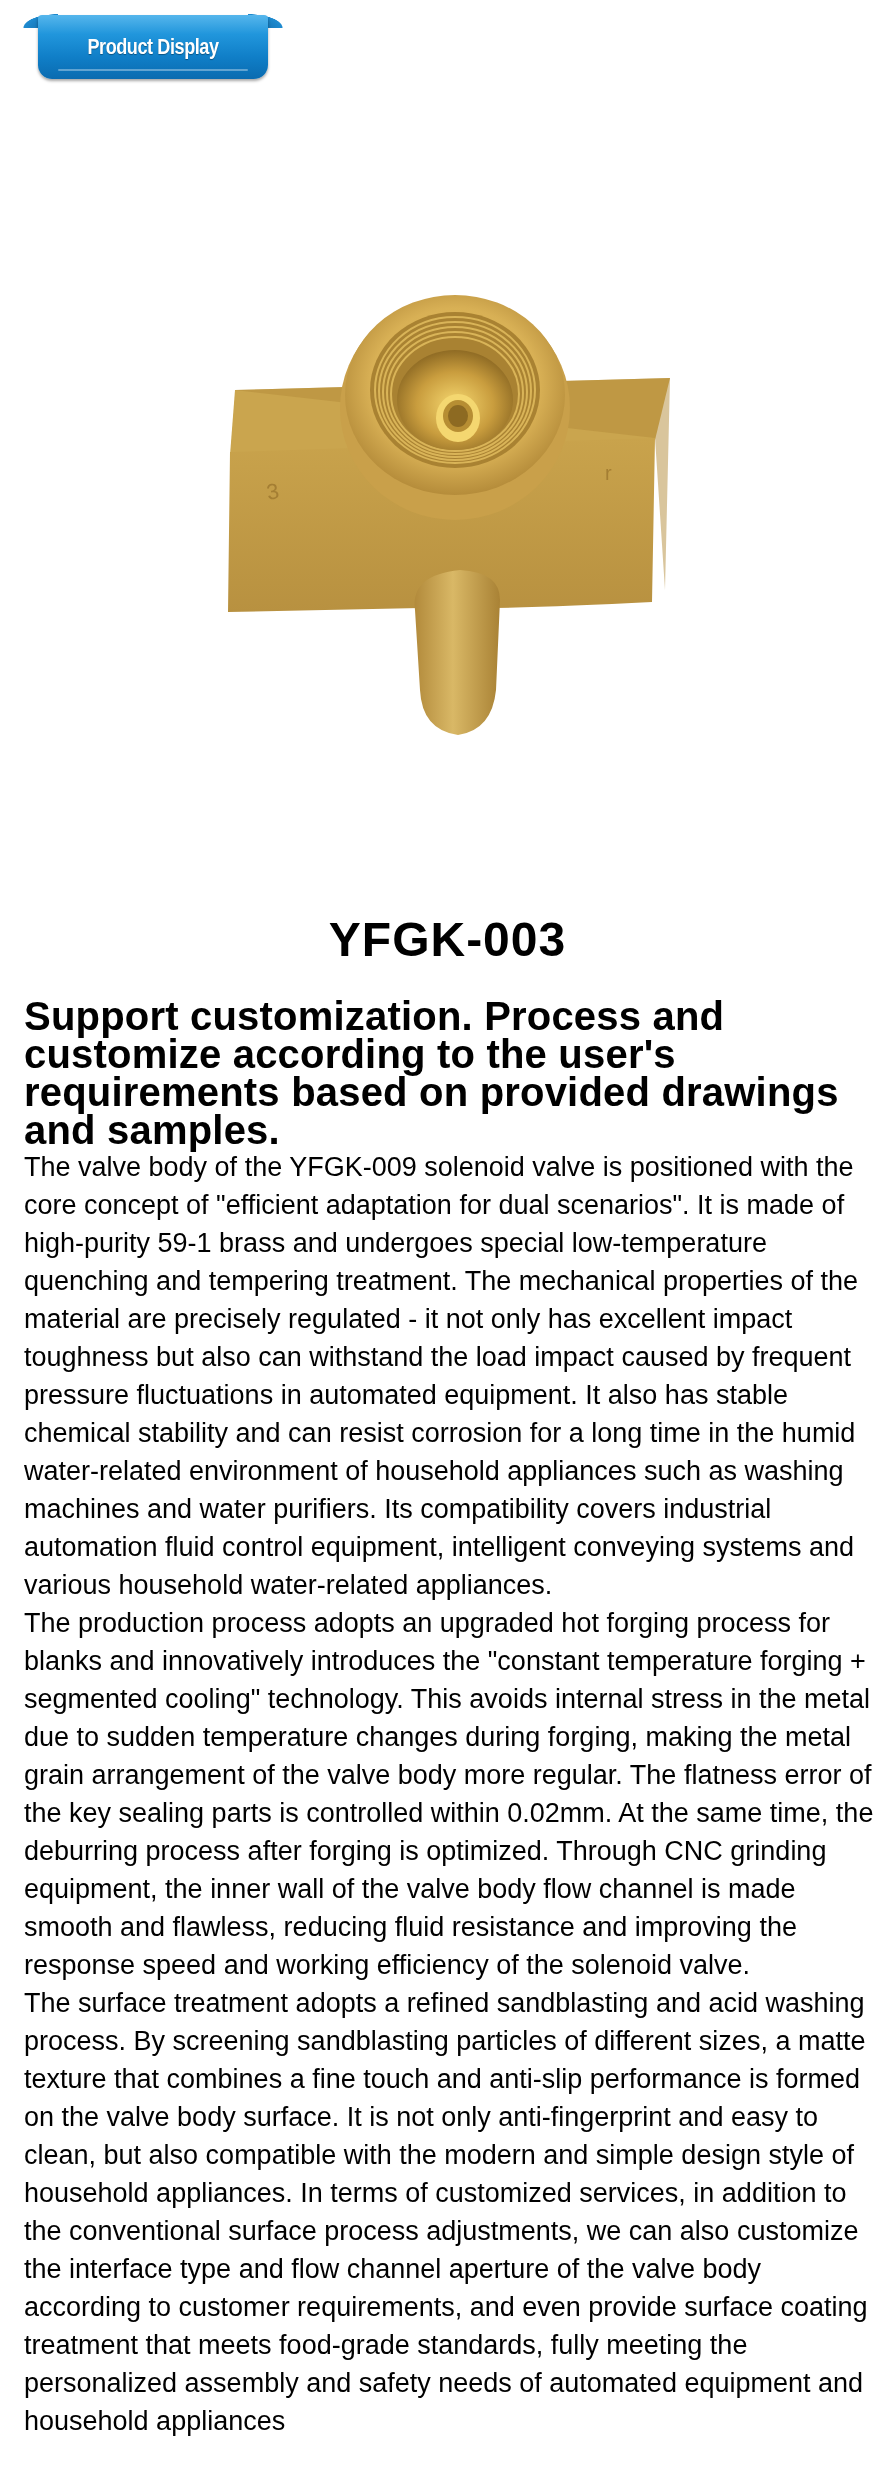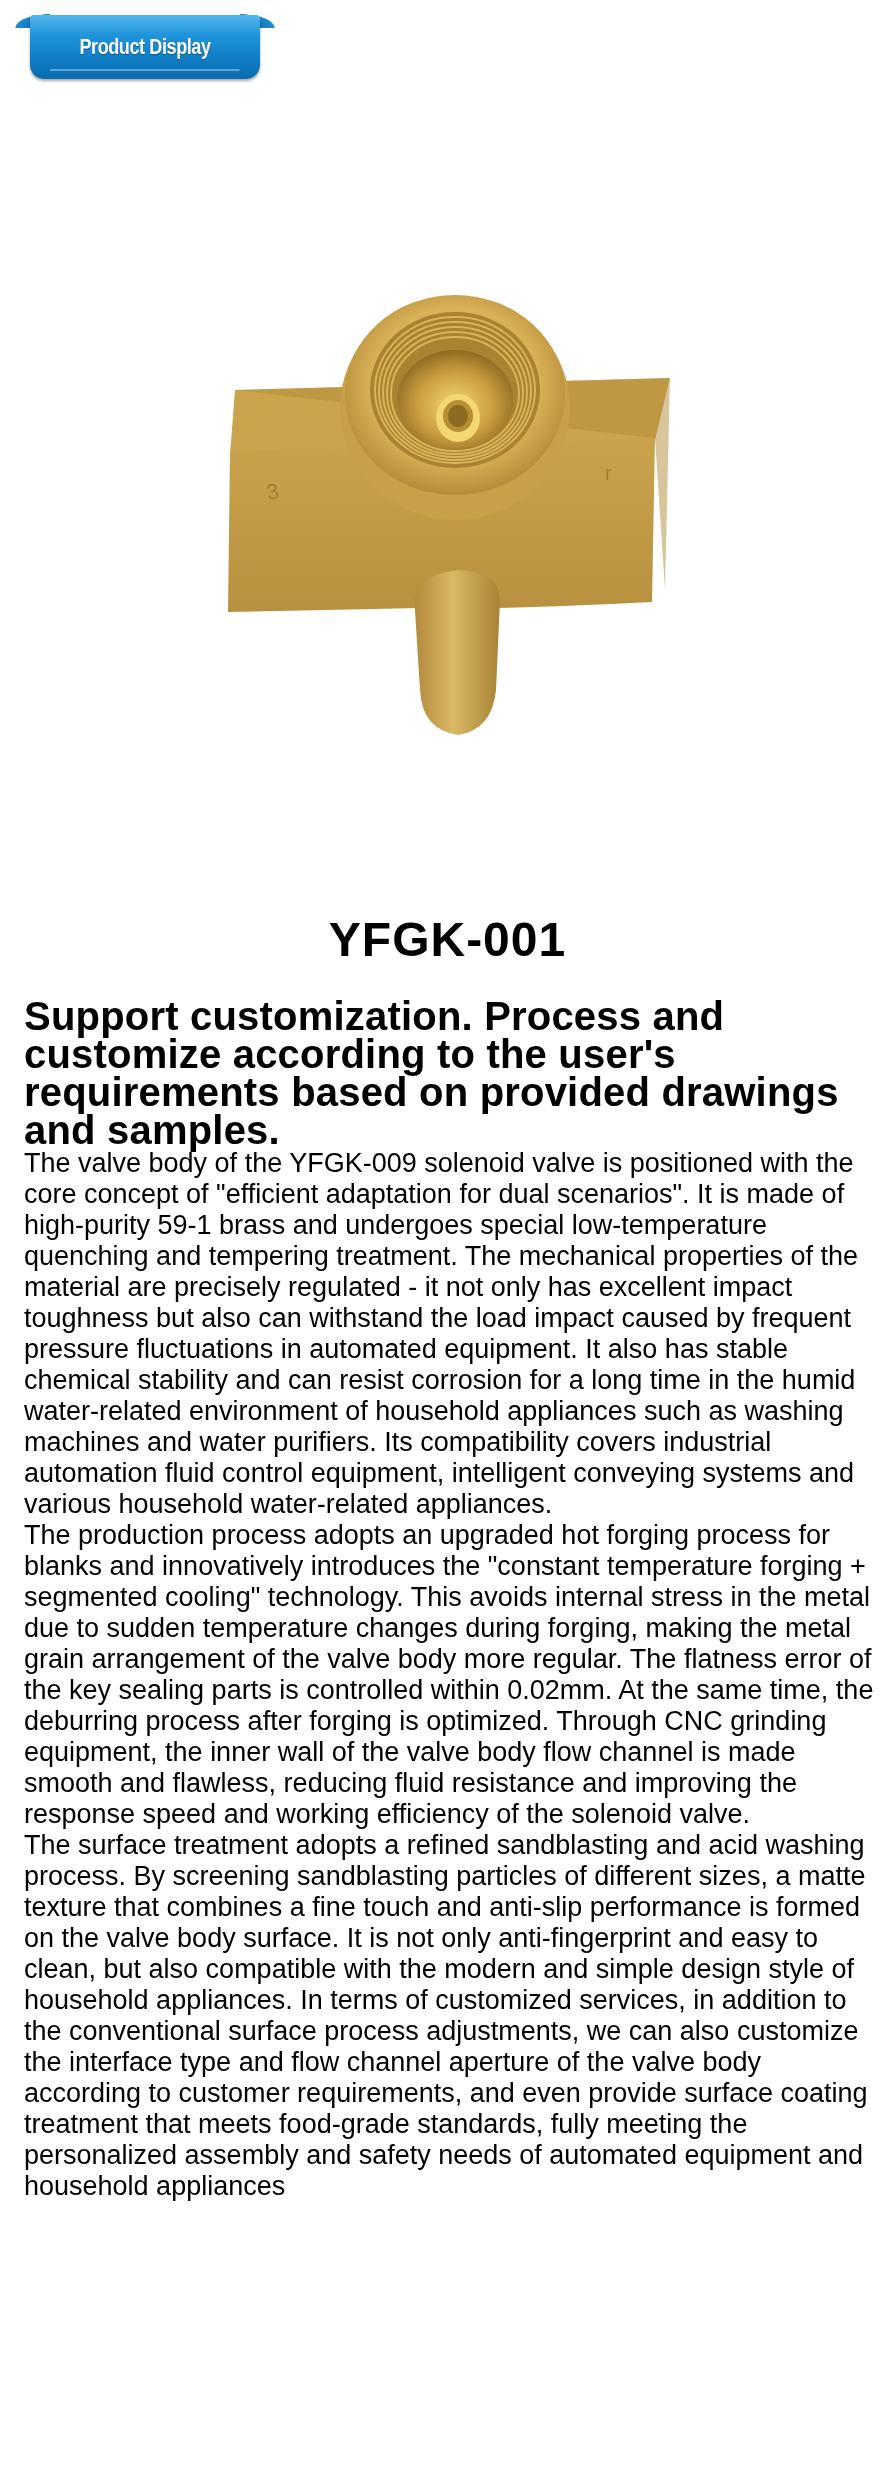--- a/index.html
+++ b/index.html
@@ -6,21 +6,21 @@
     body { width: 895px; height: 2490px; position: relative; overflow: hidden; font-family: "Liberation Sans", sans-serif; color: #000; }
 
     
     .header { position: absolute; left: 0; top: 0; width: 895px; height: 100px; }
     .header-bar {
       position: absolute; left: 4px; top: 22px; width: 886px; height: 70px;
       border-radius: 0 8px 8px 0;
       background: linear-gradient(to bottom, #f4f4f4 0%, #ececec 30%, #e3e3e3 70%, #d8d8d8 100%);
       box-shadow: 0 2px 4px rgba(0,0,0,0.25), inset 0 1px 0 #fafafa;
     }
-    .ribbon-wrap { position: absolute; left: 10px; top: 12px; width: 270px; height: 70px; }
+    .ribbon-wrap { position: absolute; left: 18px; top: 12px; width: 270px; height: 70px; }
     .ribbon-curl-l {
       position: absolute; left: 0; top: 0; width: 40px; height: 16px;
       background: radial-gradient(ellipse at 100% 100%, #0b5f9c 0%, #1e8bd0 60%, transparent 62%);
     }
     .ribbon-curl-r {
       position: absolute; right: 0; top: 0; width: 40px; height: 16px;
       background: radial-gradient(ellipse at 0% 100%, #0b5f9c 0%, #1e8bd0 60%, transparent 62%);
     }
     .ribbon {
       position: absolute; left: 20px; top: 3px; width: 230px; height: 64px;
@@ -52,21 +52,21 @@
     .title {
       position: absolute; left: 0; top: 905px; width: 895px; text-align: center;
       font-weight: bold; font-size: 48px; letter-spacing: 1px; line-height: 70px;
     }
     .subtitle {
       position: absolute; left: 24px; top: 997px; width: 850px;
       font-weight: bold; font-size: 40px; line-height: 38px; letter-spacing: 0.2px;
     }
     .body-text {
       position: absolute; left: 24px; top: 1148px; width: 855px;
-      font-size: 27px; line-height: 31px; letter-spacing: 0px;
+      font-size: 27px; line-height: 38px; letter-spacing: 0px;
     }
     .body-text p { margin: 0; }
   </style>
 </head>
 <body>
 
 <div class="header">
   <div class="ribbon-wrap">
     <div class="ribbon-curl-l"></div>
     <div class="ribbon-curl-r"></div>
@@ -128,21 +128,21 @@
 
     <ellipse cx="258" cy="128" rx="22" ry="24" fill="#f4d770"></ellipse>
     <ellipse cx="258" cy="126" rx="15" ry="16" fill="#b78e33"></ellipse>
     <ellipse cx="258" cy="126" rx="10" ry="11" fill="#8d6a22"></ellipse>
 
     <text x="68" y="210" font-family="Liberation Sans, sans-serif" font-size="22" fill="#a47e33" transform="rotate(-10 68 210)">3</text>
     <text x="405" y="190" font-family="Liberation Sans, sans-serif" font-size="20" fill="#a47e33">r</text>
   </svg>
 </div>
 
-<div class="title">YFGK-001</div>
+<div class="title">YFGK-003</div>
 
 <div class="subtitle">Support customization. Process and customize according to the user's requirements based on provided drawings and samples.</div>
 
 <div class="body-text">
   <p>The valve body of the YFGK-009 solenoid valve is positioned with the core concept of "efficient adaptation for dual scenarios". It is made of high-purity 59-1 brass and undergoes special low-temperature quenching and tempering treatment. The mechanical properties of the material are precisely regulated - it not only has excellent impact toughness but also can withstand the load impact caused by frequent pressure fluctuations in automated equipment. It also has stable chemical stability and can resist corrosion for a long time in the humid water-related environment of household appliances such as washing machines and water purifiers. Its compatibility covers industrial automation fluid control equipment, intelligent conveying systems and various household water-related appliances.</p>
   <p>The production process adopts an upgraded hot forging process for blanks and innovatively introduces the "constant temperature forging + segmented cooling" technology. This avoids internal stress in the metal due to sudden temperature changes during forging, making the metal grain arrangement of the valve body more regular. The flatness error of the key sealing parts is controlled within 0.02mm. At the same time, the deburring process after forging is optimized. Through CNC grinding equipment, the inner wall of the valve body flow channel is made smooth and flawless, reducing fluid resistance and improving the response speed and working efficiency of the solenoid valve.</p>
   <p>The surface treatment adopts a refined sandblasting and acid washing process. By screening sandblasting particles of different sizes, a matte texture that combines a fine touch and anti-slip performance is formed on the valve body surface. It is not only anti-fingerprint and easy to clean, but also compatible with the modern and simple design style of household appliances. In terms of customized services, in addition to the conventional surface process adjustments, we can also customize the interface type and flow channel aperture of the valve body according to customer requirements, and even provide surface coating treatment that meets food-grade standards, fully meeting the personalized assembly and safety needs of automated equipment and household appliances</p>
 </div>
 
 </body></html>

